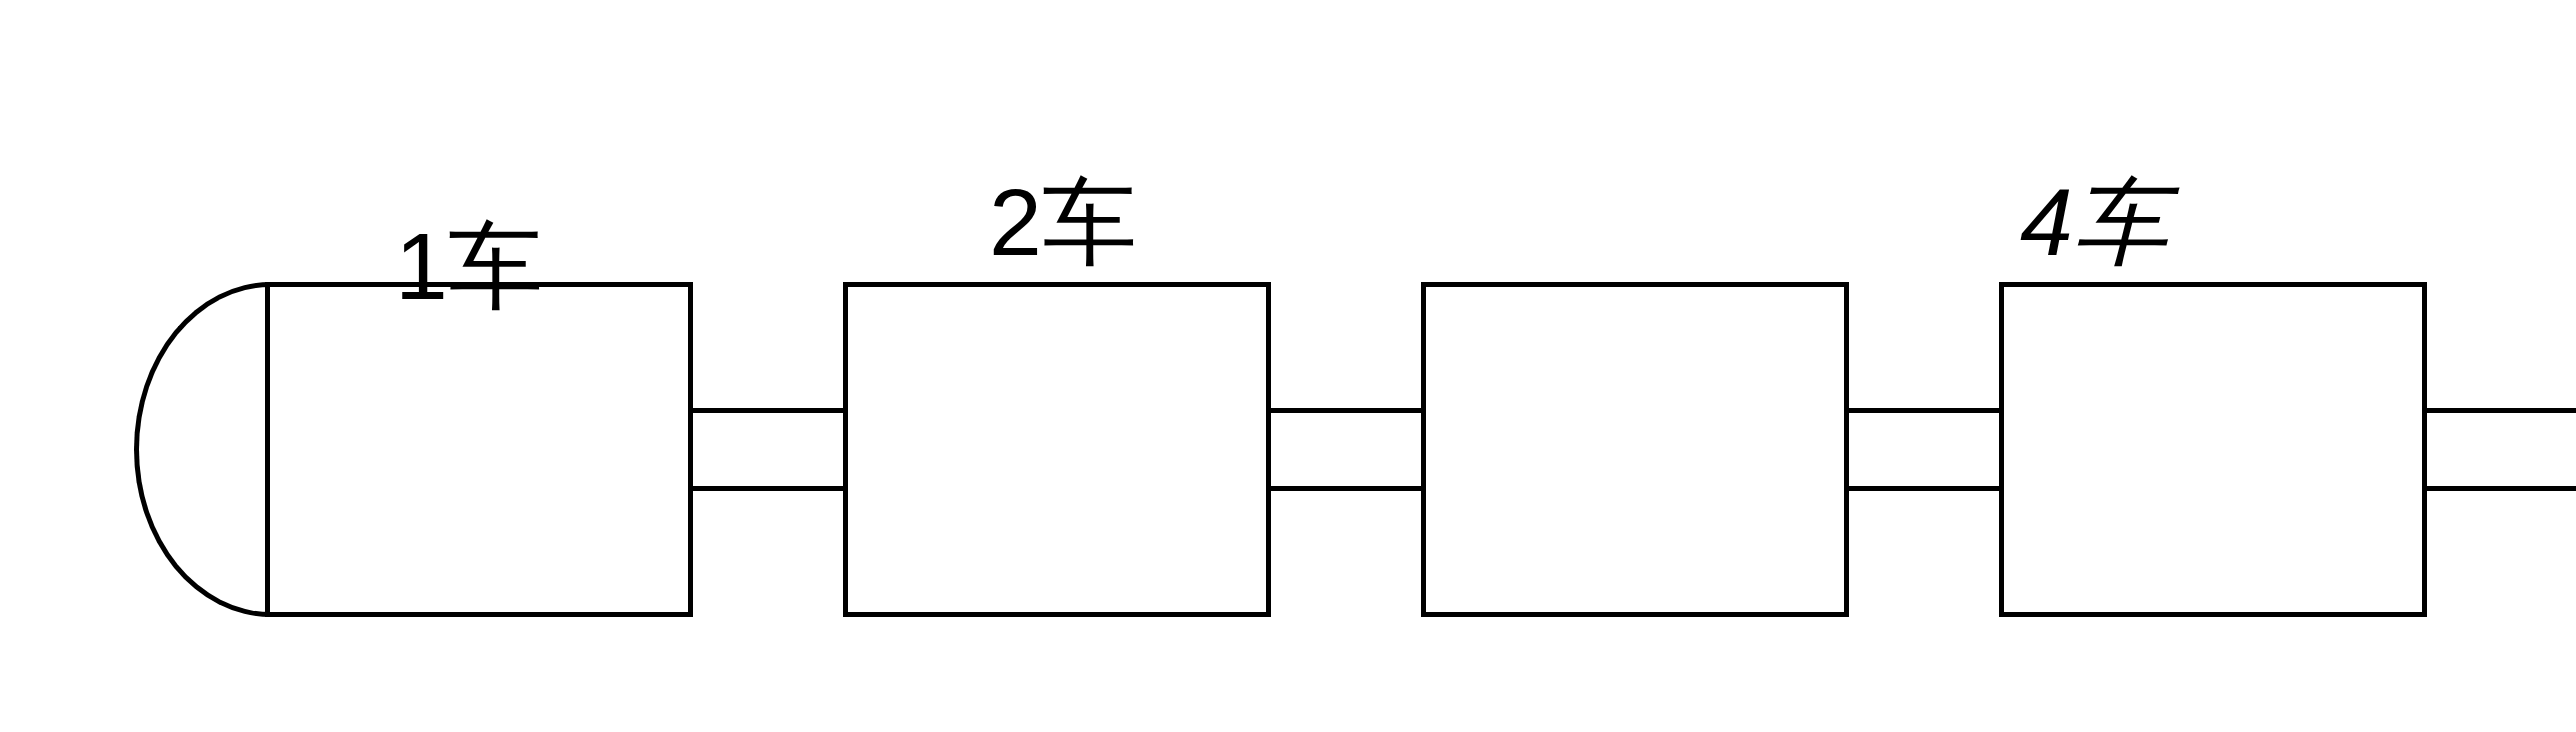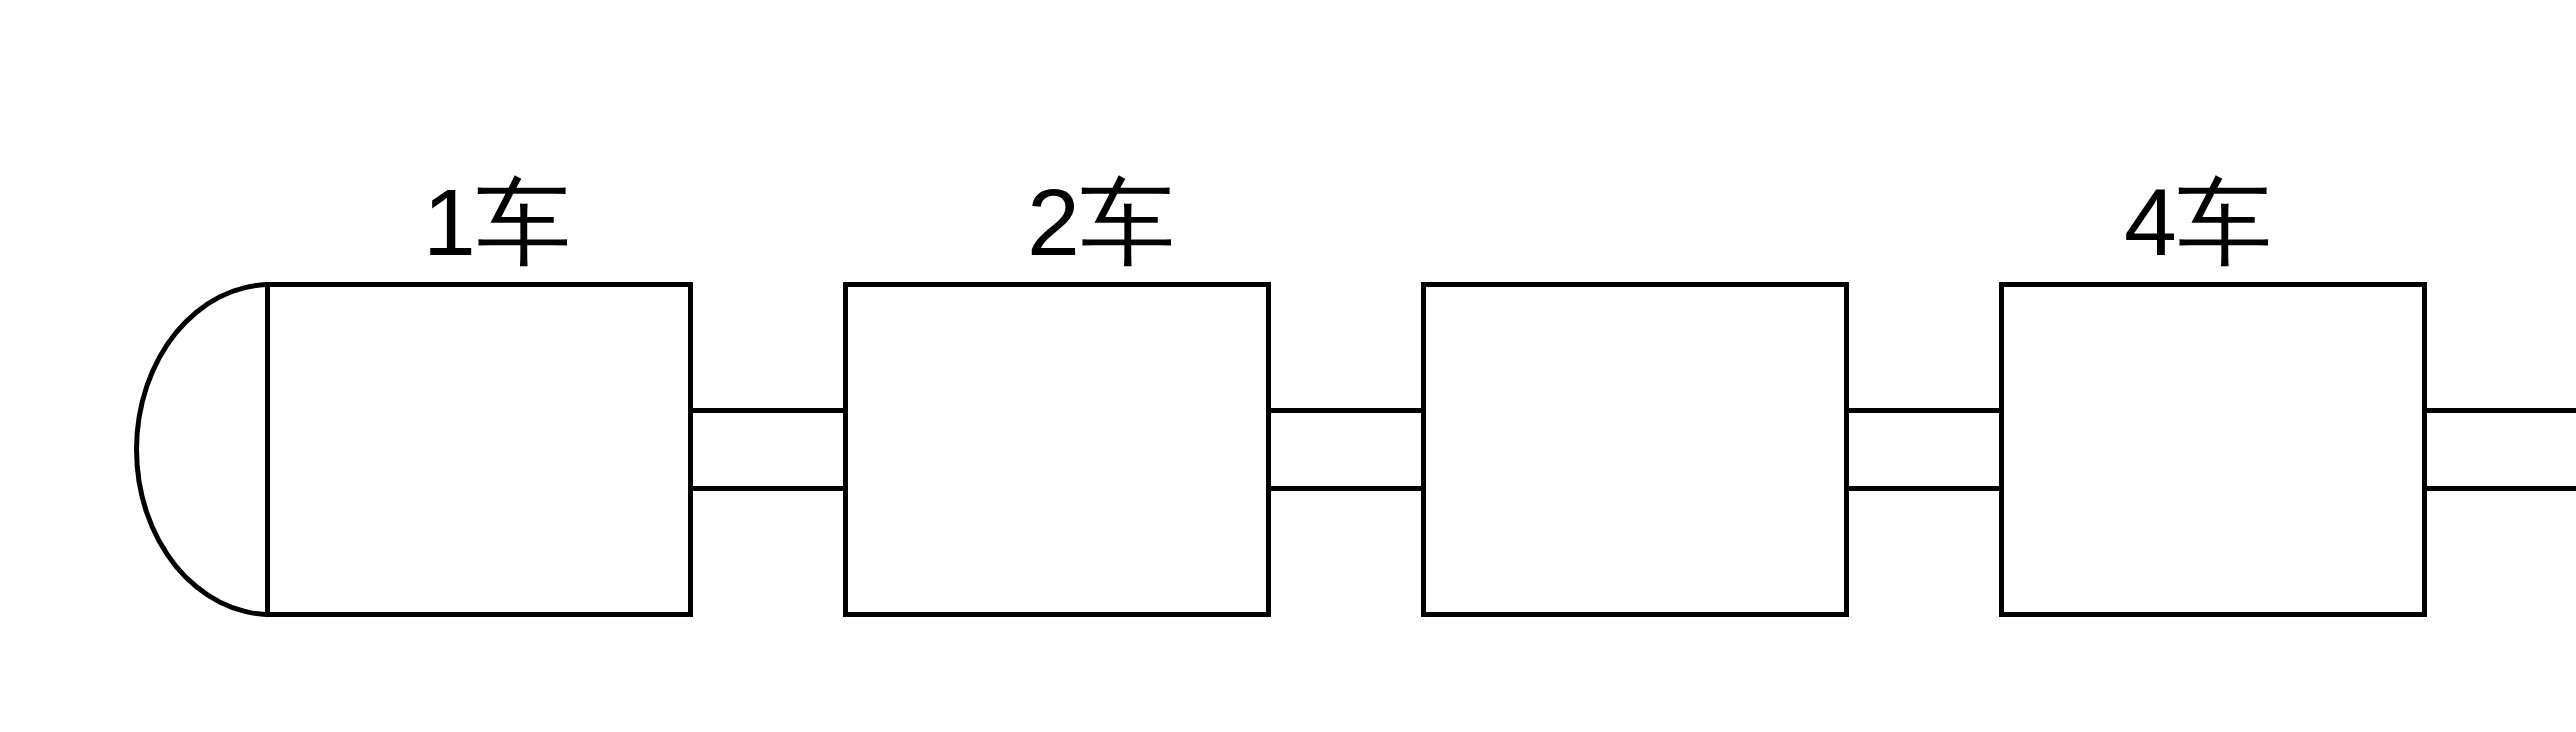--- a/index.html
+++ b/index.html
@@ -71,24 +71,24 @@
   .car-label {
     position: absolute;
     top: 175px;
     width: 428px;
     text-align: center;
     font-size: 95px;
     line-height: 1;
     color: #000000;
     white-space: nowrap;
   }
-  .label-1 { left: 283px; }
-  .label-2 { left: 887px; }
+  .label-1 { left: 255px; margin-top: 44px; }
+  .label-2 { left: 849px; }
   .label-3 { left: 1421px; }
-  .label-4 { left: 1984px; }
+  .label-4 { left: 1880px; font-style: italic; }
 </style>
 </head>
 <body>
 
 <div class="canvas">
 
   <div class="nose nose-left"></div>
 
   <div class="coupler coupler-1"></div>
   <div class="coupler coupler-2"></div>

